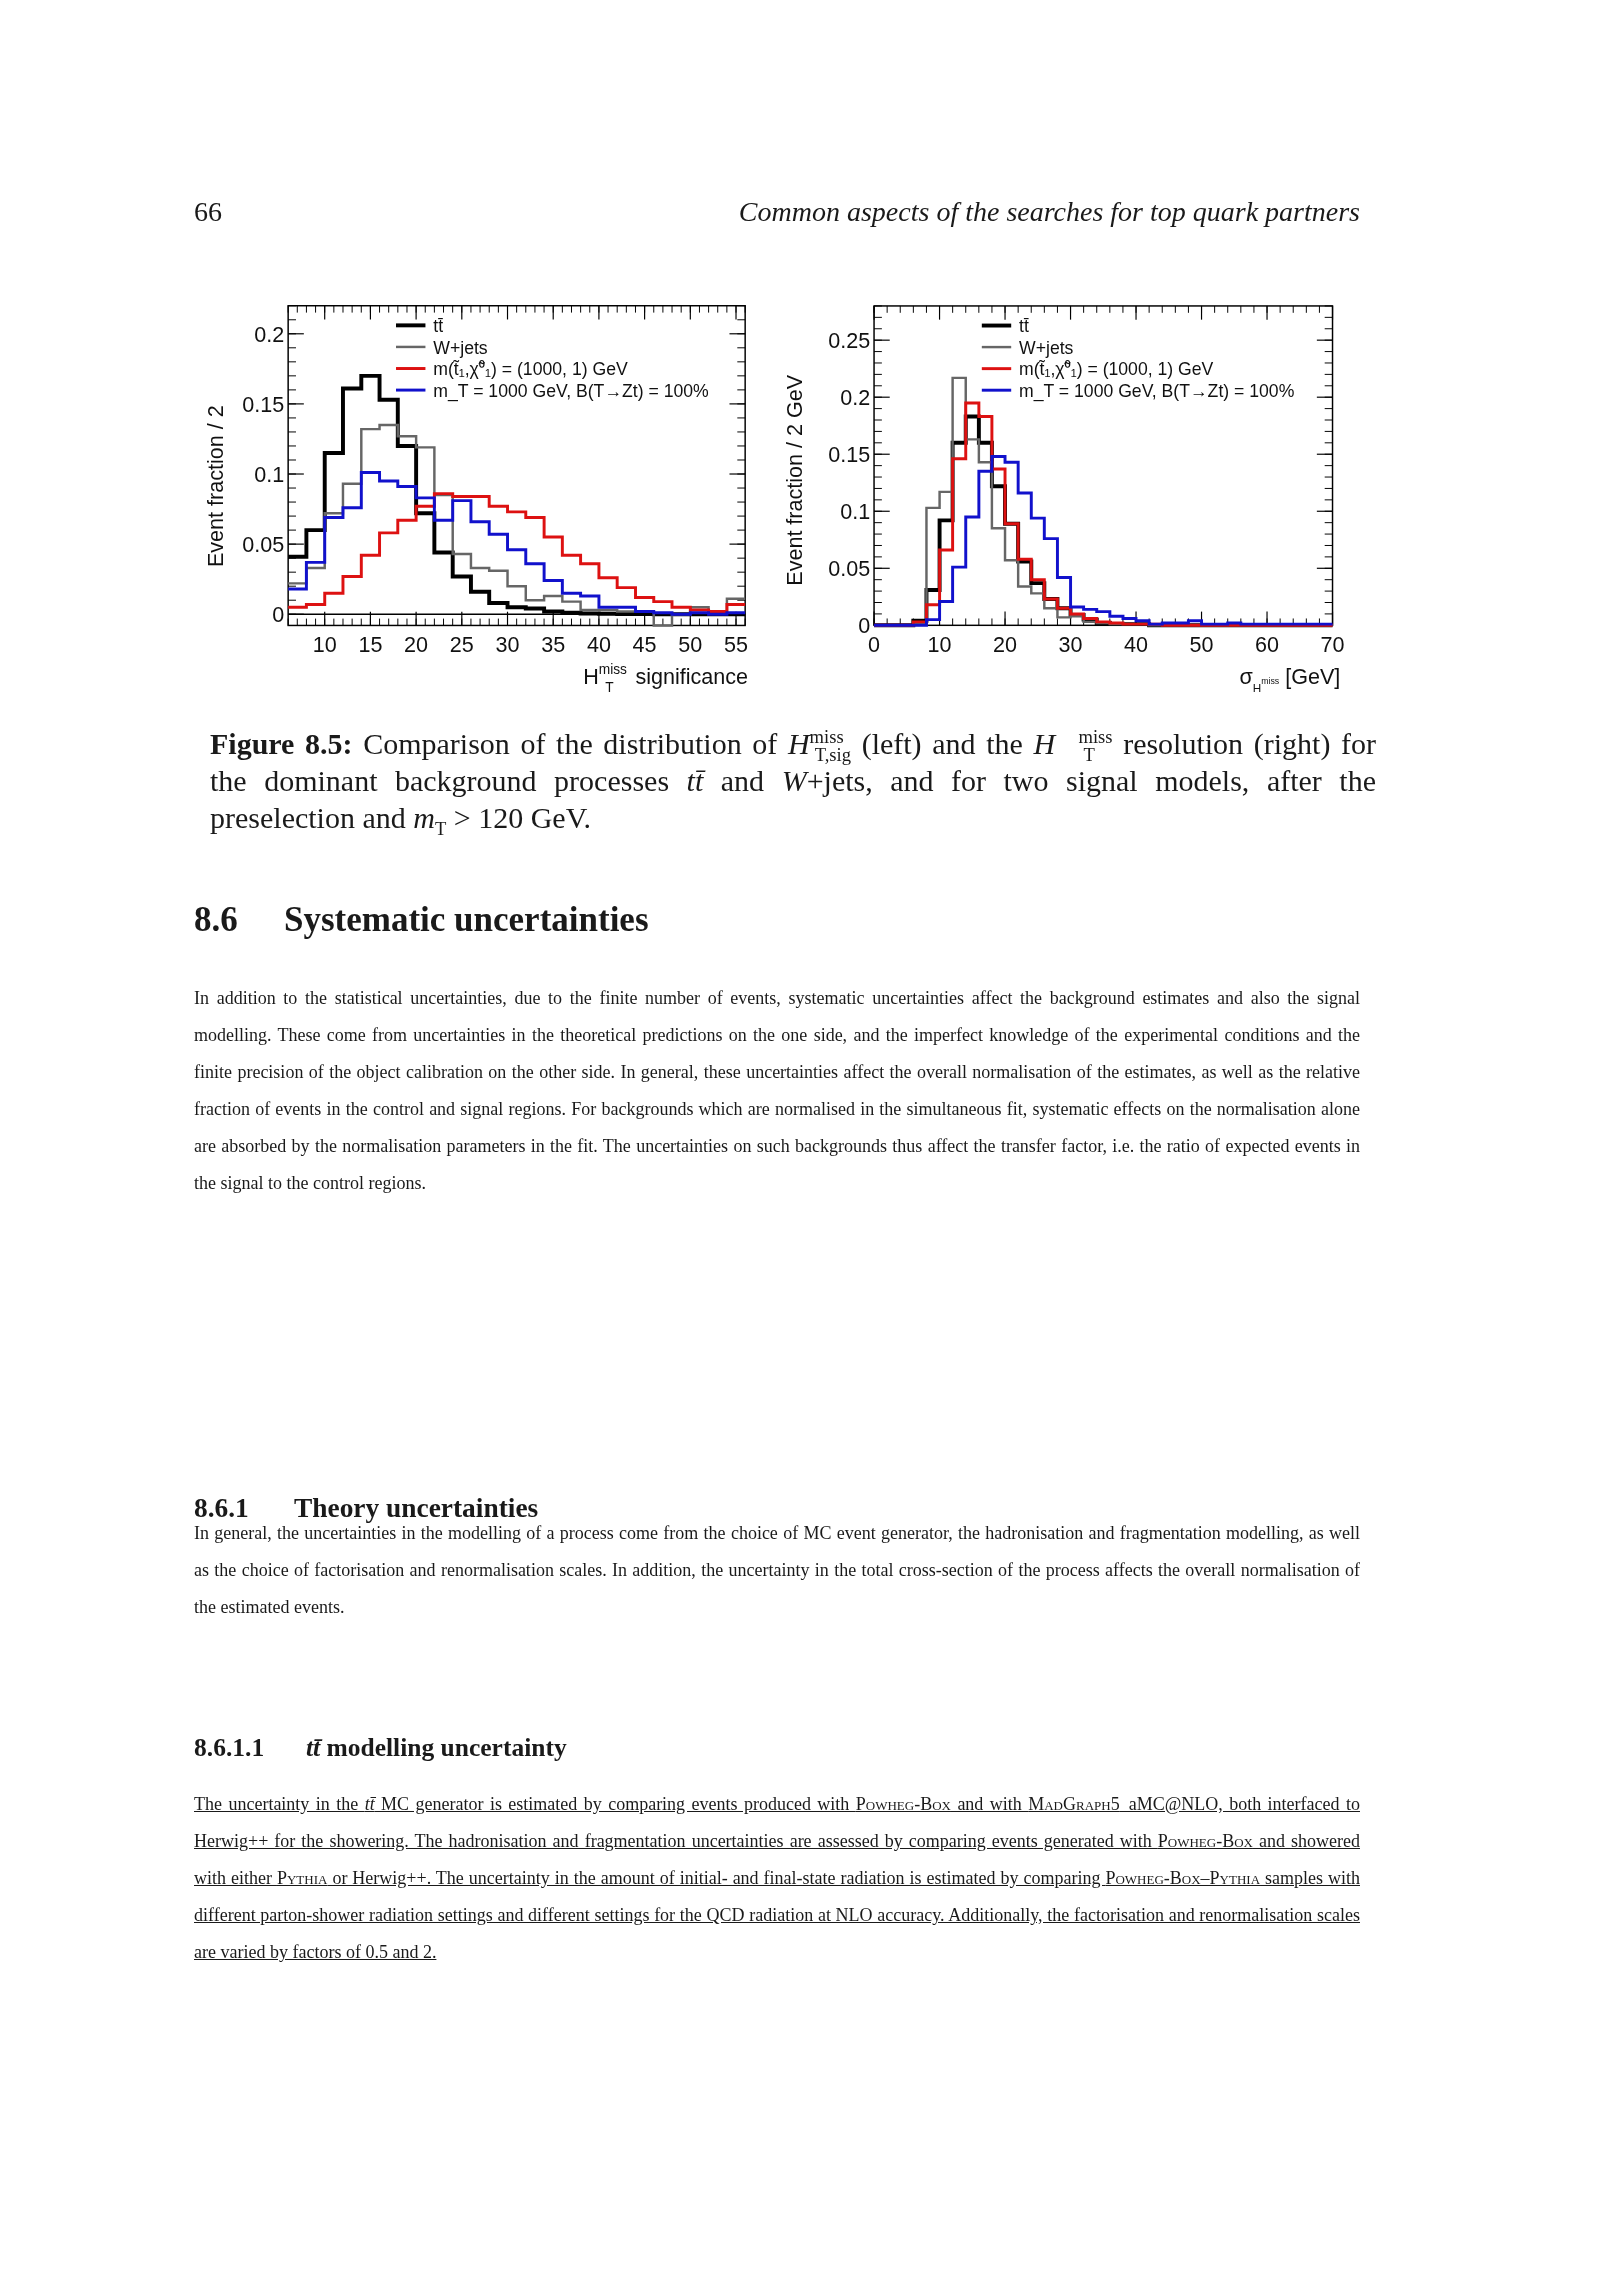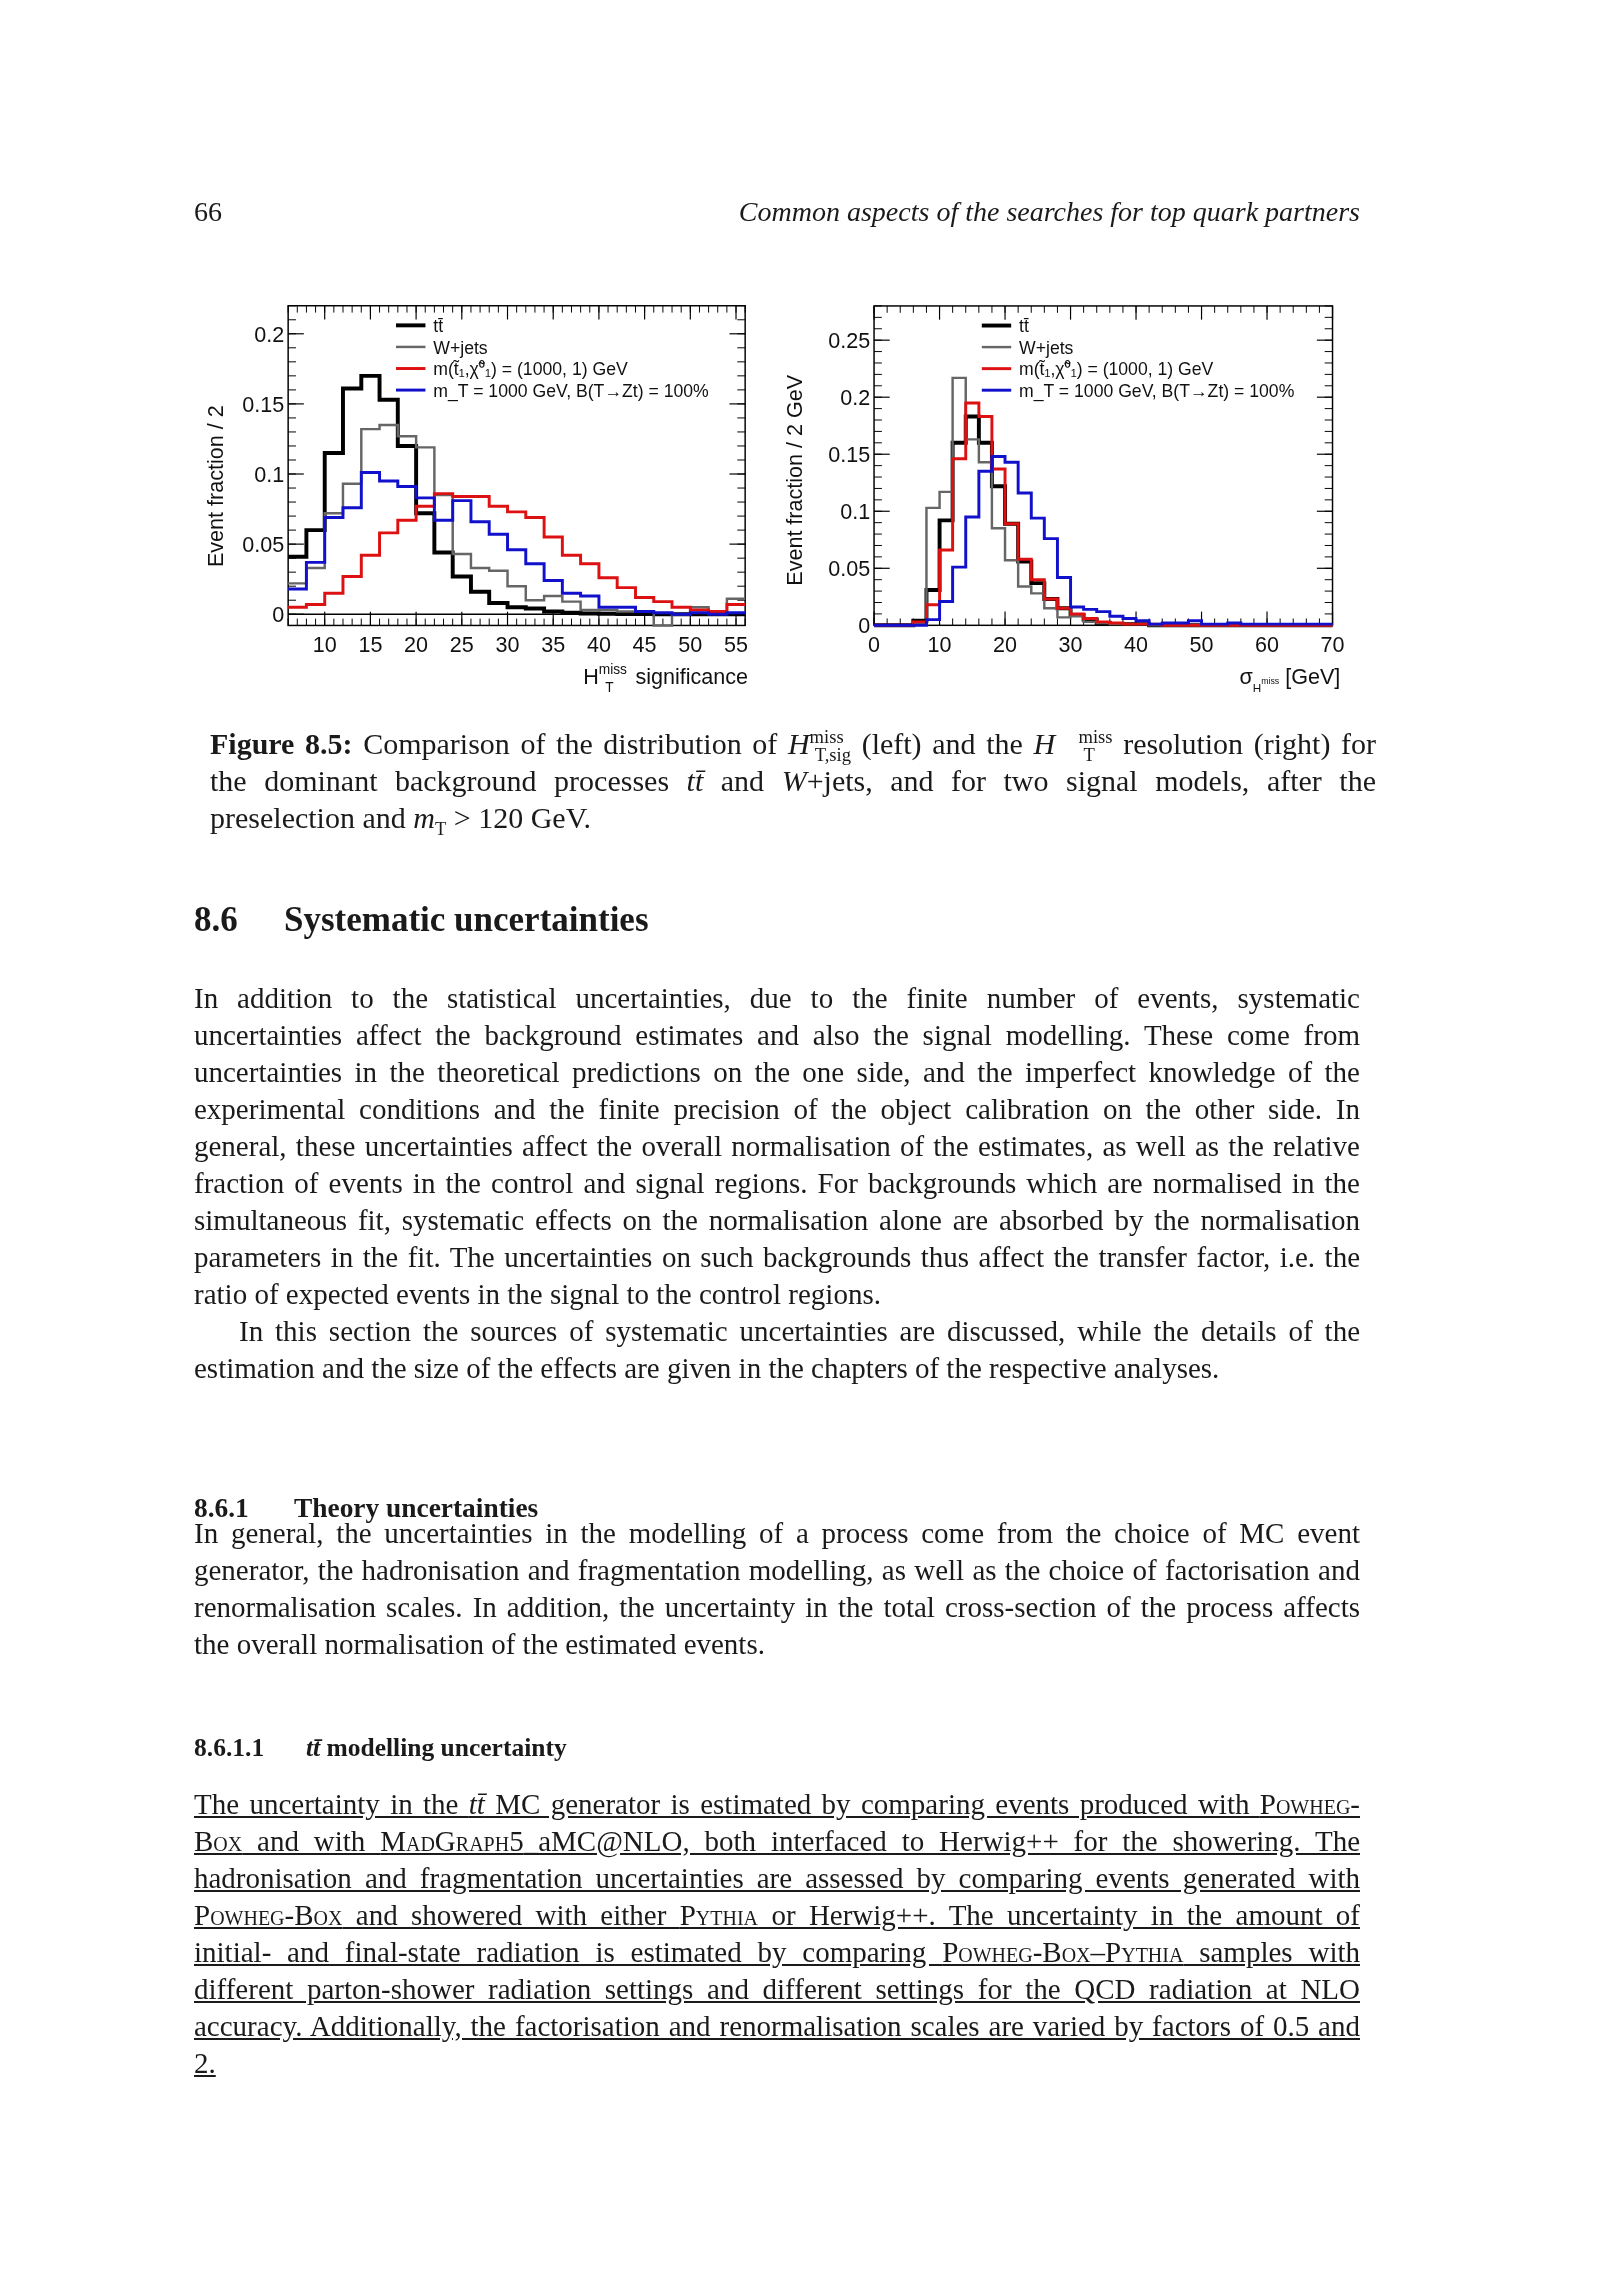--- a/index.html
+++ b/index.html
@@ -15,21 +15,21 @@
   .caption { position:absolute; top:725px; left:16px; width:1166px; font-size:30px; line-height:37px; text-align:justify; }
   .caption b { font-weight:bold; }
   .sec { position:absolute; left:0; font-weight:bold; }
   .h2 { top:900px; font-size:35px; }
   .h3 { top:1493px; font-size:27.4px; }
   .h4 { top:1717px; font-size:25.5px;margin-top:16px; }
   .sec .num { display:inline-block; }
   .h2 .num { width:90px; }
   .h3 .num { width:100px; }
   .h4 .num { width:112px; }
-  .para { position:absolute; left:0; width:1166px; font-size:29px; line-height:37px; text-align:justify; }
+  .para { position:absolute; left:0; width:1166px; font-size:18px; line-height:37px; text-align:justify; }
   .para p { margin:0; }
   .para p.indent { text-indent:45px; }
   .sc { font-variant:small-caps; }
   .it { font-style:italic; }
   sub, sup { font-size:62%; line-height:0; }
 </style>
 </head>
 <body>
 
 <div class="page">
@@ -459,21 +459,20 @@
   <div class="caption">
     <b>Figure 8.5:</b><span> Comparison of the distribution of </span><span class="it">H</span><sup>miss</sup><sub style="margin-left:-29px">T,sig</sub><span> (left) and the </span><span class="it">H⃗</span><sup>miss</sup><sub style="margin-left:-29px">T</sub><span style="margin-left:17.6px"> resolution (right) for the dominant background processes </span><span class="it">tt̄</span><span> and </span><span class="it">W</span><span>+jets, and for two signal models, after the preselection and </span><span class="it">m</span><sub>T</sub><span> &gt; 120 GeV.</span>
   </div>
 
   <div class="sec h2">
     <span class="num">8.6</span><span>Systematic uncertainties</span>
   </div>
 
   <div class="para" style="top:980px;">
     <p>In addition to the statistical uncertainties, due to the finite number of events, systematic uncertainties affect the background estimates and also the signal modelling. These come from uncertainties in the theoretical predictions on the one side, and the imperfect knowledge of the experimental conditions and the finite precision of the object calibration on the other side. In general, these uncertainties affect the overall normalisation of the estimates, as well as the relative fraction of events in the control and signal regions. For backgrounds which are normalised in the simultaneous fit, systematic effects on the normalisation alone are absorbed by the normalisation parameters in the fit. The uncertainties on such backgrounds thus affect the transfer factor, i.e. the ratio of expected events in the signal to the control regions.</p>
-    <p class="indent">In this section the sources of systematic uncertainties are discussed, while the details of the estimation and the size of the effects are given in the chapters of the respective analyses.</p>
   </div>
 
   <div class="sec h3">
     <span class="num">8.6.1</span><span>Theory uncertainties</span>
   </div>
 
   <div class="para" style="top:1515px;">
     <p>In general, the uncertainties in the modelling of a process come from the choice of MC event generator, the hadronisation and fragmentation modelling, as well as the choice of factorisation and renormalisation scales. In addition, the uncertainty in the total cross-section of the process affects the overall normalisation of the estimated events.</p>
   </div>
 

